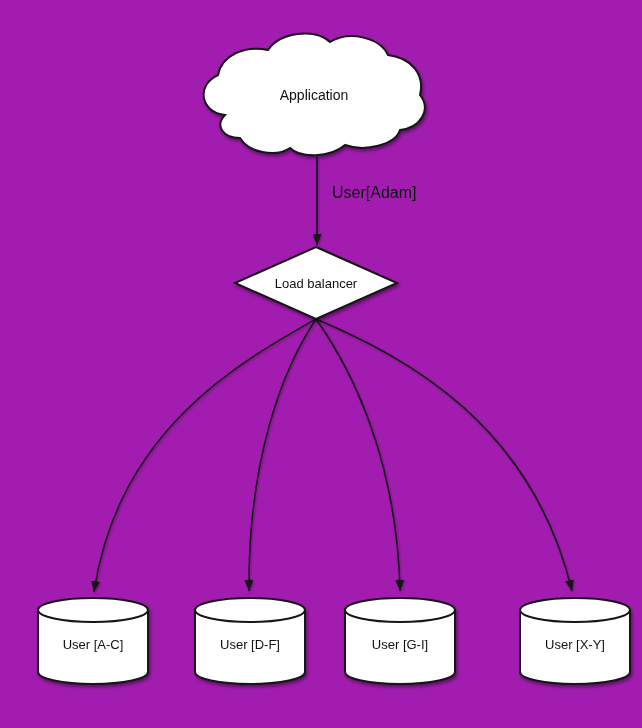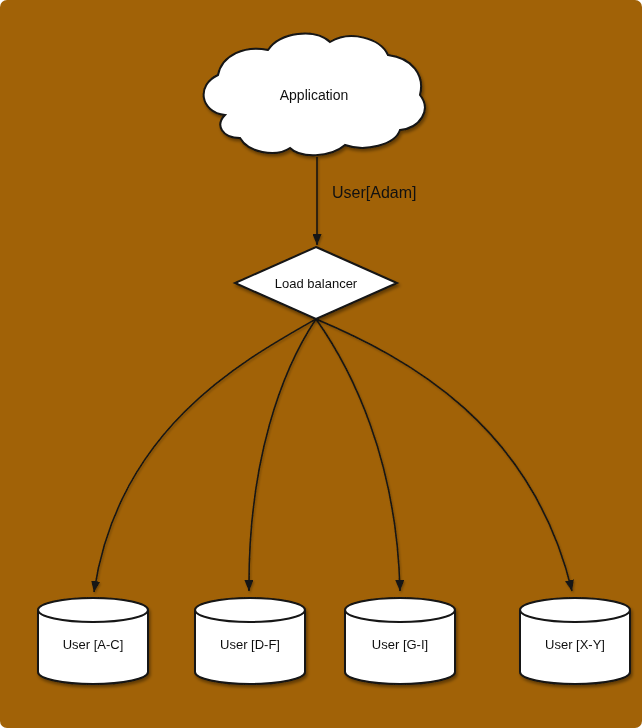--- a/index.html
+++ b/index.html
@@ -5,23 +5,22 @@
 <style>
   html, body { margin: 0; padding: 0; }
   body {
     background: #ffffff;
     font-family: "Liberation Sans", sans-serif;
   }
   .canvas {
     position: relative;
     width: 642px;
     height: 728px;
-    background: #a16207;
+    background: #a21caf;
     overflow: hidden;
-    border-radius: 7px;
   }
   svg { display: block; }
   .shape {
     fill: #ffffff;
     stroke: #141414;
     stroke-width: 2;
   }
   .connector {
     fill: none;
     stroke: #141414;

